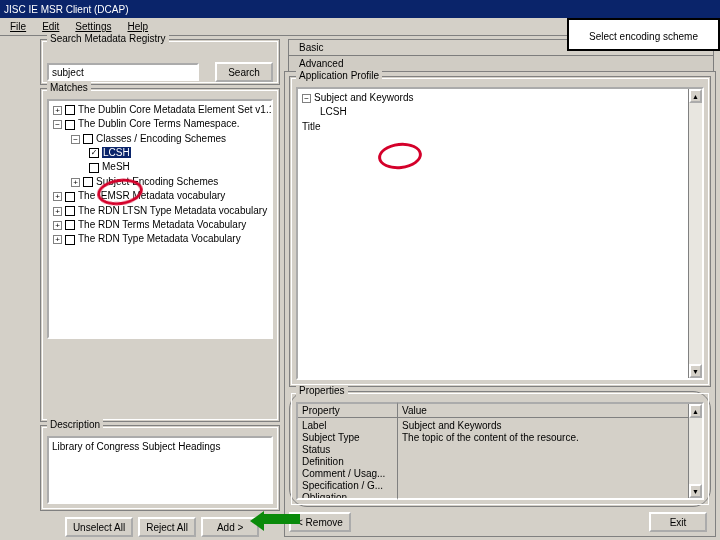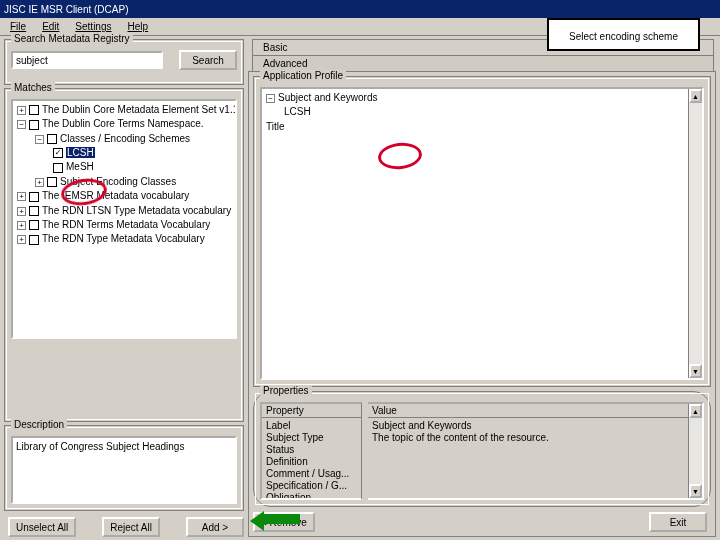--- a/index.html
+++ b/index.html
@@ -1,26 +1,26 @@
 <!DOCTYPE html>
 <html><head>
 <meta charset="utf-8">
 <style>
   * { box-sizing: border-box; margin: 0; padding: 0; font-family: "Tahoma", "MS Sans Serif", sans-serif; font-size: 10px; }
   html, body { width: 720px; height: 540px; overflow: hidden; background: #d4d0c8; }
   .titlebar { height: 18px; background: #0a246a; color: #fff; display: flex; align-items: center; padding: 0 4px; font-weight: normal; font-size: 11px; }
   .menubar { height: 18px; background: #d4d0c8; display: flex; align-items: center; padding: 0 2px; border-bottom: 1px solid #808080; text-decoration: underline; }
   .menubar span { padding: 1px 8px; cursor: default; }
-  .workspace { display: flex; height: 504px; }
+  .workspace { display: flex; height: 504px; padding-left: 36px; }
   .left-panel { width: 248px; padding: 3px 4px; display: flex; flex-direction: column; gap: 3px; }
   .right-panel { flex: 1; padding: 3px 4px 3px 0; display: flex; flex-direction: column; }
   .groupbox { border: 1px solid #808080; position: relative; padding: 10px 6px 6px 6px; }
   .groupbox::after { content: ""; position: absolute; inset: 1px; border: 1px solid #fff; pointer-events: none; }
   .group-title { position: absolute; top: -7px; left: 6px; background: #d4d0c8; padding: 0 3px; z-index: 2; }
-  .search-row { display: flex; gap: 16px; align-items: center; }
+  .search-row { display: flex; gap: 16px; align-items: center; margin-top: 12px; }
   .text-input { flex: 1; height: 18px; border: 2px inset #fff; background: #fff; padding: 1px 3px; }
   .btn { height: 20px; min-width: 58px; padding: 0 6px; background: #d4d0c8; border: 2px outset #fff; cursor: default; display: inline-flex; align-items: center; justify-content: center; }
   .matches-box { flex: 1; min-height: 0; }
   .tree-pane { position: relative; z-index: 3; background: #fff; border: 2px inset #fff; height: 240px; overflow: auto; padding: 2px 2px; }
   .tree ul { list-style: none; padding-left: 0; }
   .tree li { white-space: nowrap; line-height: 14px; padding-left: 2px; }
   .tree li ul { padding-left: 16px; }
   .exp { display: inline-block; width: 9px; height: 9px; border: 1px solid #808080; text-align: center; line-height: 7px; font-size: 8px; margin-right: 3px; background: #fff; }
   .chk { display: inline-block; width: 10px; height: 10px; border: 1px solid #000; background: #fff; margin-right: 3px; vertical-align: middle; text-align: center; line-height: 8px; font-size: 8px; }
   .chk.on::before { content: "✓"; }
@@ -32,28 +32,28 @@
   .tabs { display: flex; padding-left: 4px; flex-direction: column; }
   .tab { border: 1px solid #808080; border-bottom: none; background: #d4d0c8; padding: 2px 10px; margin-right: 2px; position: relative; }
   .tab.active { background: #d4d0c8; z-index: 2; }
   .tab.inactive { filter: brightness(0.98); }
   .tab-body { border: 1px solid #808080; flex: 1; display: flex; flex-direction: column; padding: 4px; position: relative; background: #d4d0c8; }
   .app-profile { flex: 1; display: flex; flex-direction: column; }
   .app-tree { background: #fff; border: 2px inset #fff; flex: 1; padding: 2px; position: relative; }
   .props-box { height: 116px; border-radius: 18px; }
   .props-grid { display: flex; height: 98px; }
   .props-col-h { flex: 0 0 102px; background: #d4d0c8; border: 2px inset #fff; border-right: 1px solid #808080; padding: 2px 4px; overflow: hidden; }
-  .props-col-v { flex: 1; background: #d4d0c8; border: 2px inset #fff; border-left: none; padding: 2px 4px; overflow: hidden; position: relative; margin-left: 6px; }
+  .props-col-v { flex: 1; background: #d4d0c8; border: 2px inset #fff; border-left: none; padding: 2px 4px; overflow: hidden; position: relative; }
   .props-col-h .hdr, .props-col-v .hdr { font-weight: normal; background: #d4d0c8; border-bottom: 1px solid #808080; margin: -2px -4px 2px -4px; padding: 1px 4px; }
   .prow { line-height: 12px; white-space: nowrap; }
   .scroll-vert { position: absolute; right: 0; top: 0; bottom: 0; width: 14px; background: #d4d0c8; border-left: 1px solid #808080; }
   .scroll-vert .sbtn { height: 14px; background: #d4d0c8; border: 2px outset #fff; display:flex; align-items:center; justify-content:center; font-size:7px;}
   .scroll-vert .track { position: absolute; top: 14px; bottom: 14px; left: 0; right: 0; background: #e8e6e0; }
   .bottom-btns { display: flex; justify-content: space-between; gap: 3px; padding: 5px 4px 0 0; }
-  .callout { position: absolute; top: 18px; right: 20px; background: #fff; border: 2px solid #000; padding: 4px 20px; font-family: "Comic Sans MS", cursive; font-size: 18px; z-index: 50; }
+  .callout { position: absolute; top: 18px; right: 0; background: #fff; border: 2px solid #000; padding: 4px 20px; font-family: "Comic Sans MS", cursive; font-size: 18px; z-index: 50; }
   .ring { position: absolute; border: 3px solid #d4002a; border-radius: 50%; pointer-events: none; z-index: 40; }
   .ring1 { width: 46px; height: 26px; top: 90px; left: 56px; transform: rotate(-8deg); }
   .ring2 { width: 44px; height: 26px; right: 288px; top: 66px; transform: rotate(-6deg); }
   .arrow { position: absolute; left: 252px; bottom: 14px; z-index: 45; }
   .arrow .shaft { width: 36px; height: 10px; background: #0a8a0a; display:inline-block; }
   .arrow .head { width: 0; height: 0; border-top: 10px solid transparent; border-bottom: 10px solid transparent; border-right: 14px solid #0a8a0a; display:inline-block; vertical-align: middle; margin-left:-2px; margin-bottom:-5px;}
   .arrow-wrap { display:flex; align-items:center; }
 </style>
 </head>
 <body>
@@ -92,37 +92,37 @@
         <ul>
           <li><span class="exp">+</span><span class="chk"></span><span class="node-label">The Dublin Core Metadata Element Set v1.1</span></li>
           <li><span class="exp">−</span><span class="chk"></span><span class="node-label">The Dublin Core Terms Namespace.</span>
             <ul>
               <li><span class="exp">−</span><span class="chk"></span><span class="node-label">Classes / Encoding Schemes</span>
                 <ul>
                   <li><span class="chk on"></span><span class="node-label sel">LCSH</span></li>
                   <li><span class="chk"></span><span class="node-label">MeSH</span></li>
                 </ul>
               </li>
-              <li><span class="exp">+</span><span class="chk"></span><span class="node-label">Subject Encoding Classes</span></li>
+              <li><span class="exp">+</span><span class="chk"></span><span class="node-label">Subject Encoding Schemes</span></li>
             </ul>
           </li>
           <li><span class="exp">+</span><span class="chk"></span><span class="node-label">The IEMSR Metadata vocabulary</span></li>
           <li><span class="exp">+</span><span class="chk"></span><span class="node-label">The RDN LTSN Type Metadata vocabulary</span></li>
           <li><span class="exp">+</span><span class="chk"></span><span class="node-label">The RDN Terms Metadata Vocabulary</span></li>
           <li><span class="exp">+</span><span class="chk"></span><span class="node-label">The RDN Type Metadata Vocabulary</span></li>
         </ul>
       </div>
     </div>
 
     <div class="groupbox desc-box">
       <div class="group-title">Description</div>
       <div class="desc-text">Library of Congress Subject Headings</div>
     </div>
 
-    <div class="button-row" style="justify-content:space-between;">
+    <div class="button-row" style="justify-content:center;">
       <button class="btn">Unselect All</button>
       <button class="btn">Reject All</button>
       <button class="btn">Add &gt;</button>
     </div>
   </div>
 
   <div class="right-panel">
     <div class="tabs">
       <div class="tab active">Basic</div>
       <div class="tab inactive">Advanced</div>

